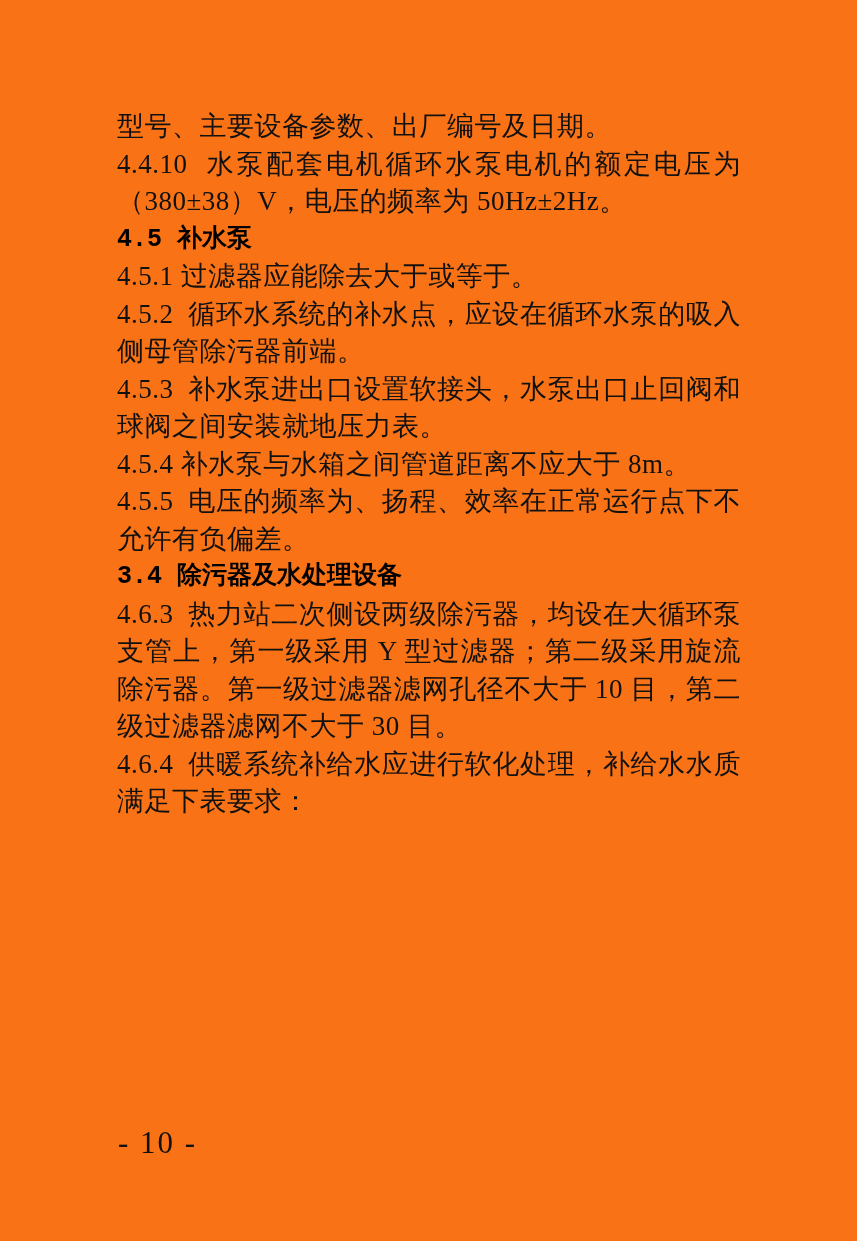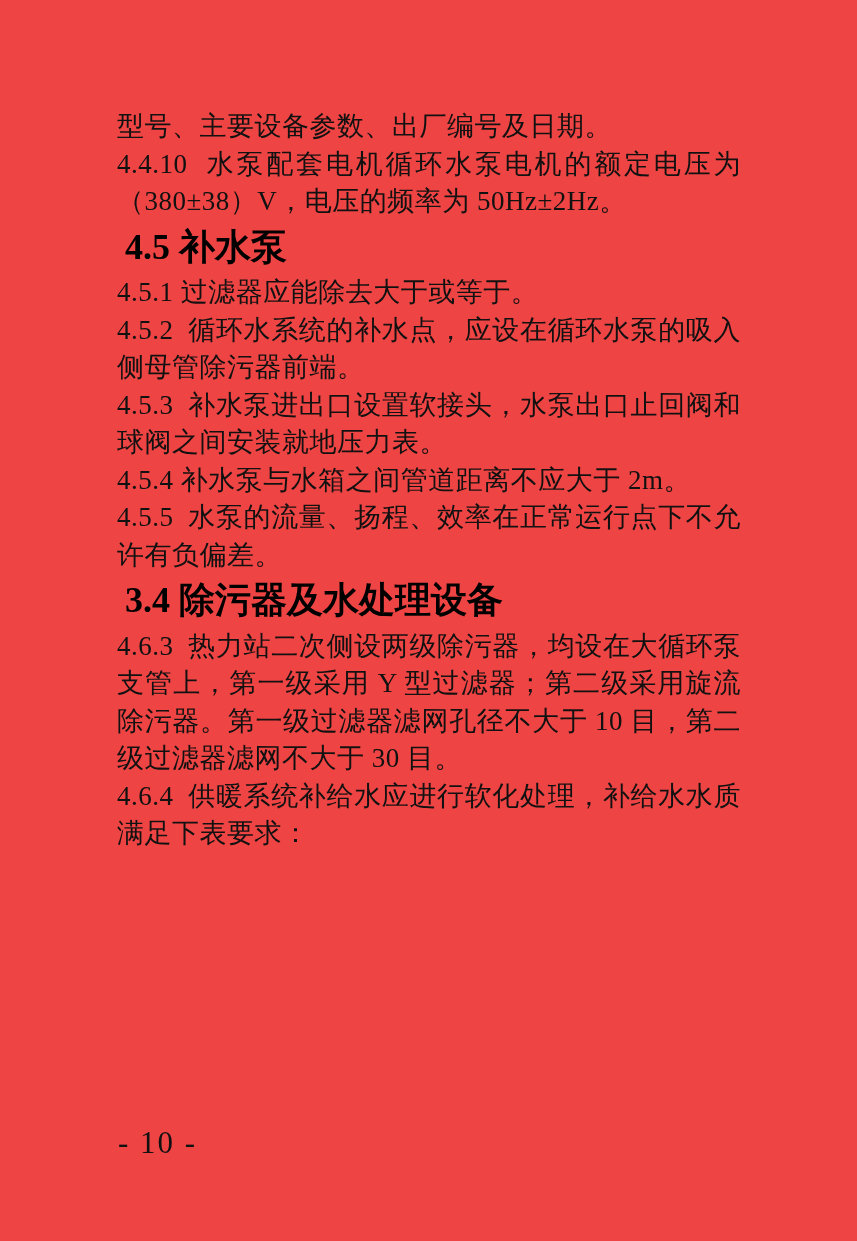--- a/index.html
+++ b/index.html
@@ -10,43 +10,43 @@
     width: 857px;
     height: 1241px;
     background: #ffffff;
     position: relative;
     overflow: hidden;
     font-family: "Liberation Serif", "DejaVu Serif", serif;
   }
   .page {
     position: absolute;
     inset: 0;
-    background: #ef4444;
+    background: #f97316;
   }
   .content {
     position: absolute;
     left: 117px;
     top: 108px;
     width: 624px;
   }
   .para {
     margin: 0;
     font-size: 27px;
     line-height: 37.5px;
     color: #111111;
     text-align: justify;
     text-justify: inter-character;
     white-space: pre-wrap;
     letter-spacing: 0.5px;
   }
   .heading {
-    margin: 8px;
-    font-family: Liberation Serif, serif;
+    margin: 0;
+    font-family: Liberation Mono, monospace;
     font-weight: 700;
-    font-size: 36px;
+    font-size: 25px;
     line-height: 37.5px;
     color: #000000;
     white-space: pre-wrap;
   }
   .page-number {
     position: absolute;
     left: 118px;
     top: 1126px;
     font-size: 31px;
     line-height: 34px;
@@ -58,21 +58,21 @@
 <body>
 
 <div class="page">
   <div class="content">
       <div class="para">型号、主要设备参数、出厂编号及日期。</div>
       <div class="para">4.4.10  水泵配套电机循环水泵电机的额定电压为（380±38）V，电压的频率为 50Hz±2Hz。</div>
       <div class="heading">4.5 补水泵</div>
       <div class="para">4.5.1 过滤器应能除去大于或等于。</div>
       <div class="para">4.5.2  循环水系统的补水点，应设在循环水泵的吸入侧母管除污器前端。</div>
       <div class="para">4.5.3  补水泵进出口设置软接头，水泵出口止回阀和球阀之间安装就地压力表。</div>
-      <div class="para">4.5.4 补水泵与水箱之间管道距离不应大于 2m。</div>
-      <div class="para">4.5.5  水泵的流量、扬程、效率在正常运行点下不允许有负偏差。</div>
+      <div class="para">4.5.4 补水泵与水箱之间管道距离不应大于 8m。</div>
+      <div class="para">4.5.5  电压的频率为、扬程、效率在正常运行点下不允许有负偏差。</div>
       <div class="heading">3.4 除污器及水处理设备</div>
       <div class="para">4.6.3  热力站二次侧设两级除污器，均设在大循环泵支管上，第一级采用 Y 型过滤器；第二级采用旋流除污器。第一级过滤器滤网孔径不大于 10 目，第二级过滤器滤网不大于 30 目。</div>
       <div class="para">4.6.4  供暖系统补给水应进行软化处理，补给水水质满足下表要求：</div>
     </div>
 
   <div class="page-number">- 10 -</div>
 </div>
 
 </body></html>

